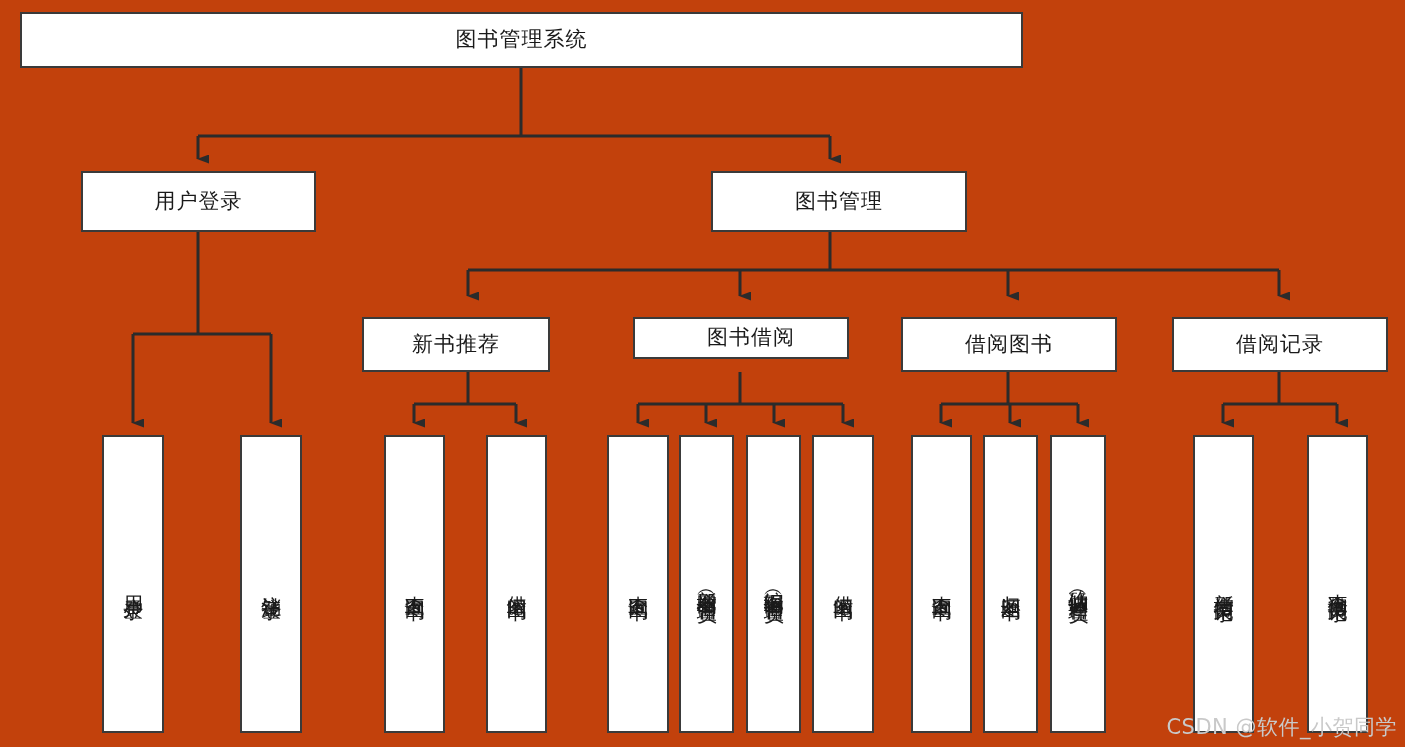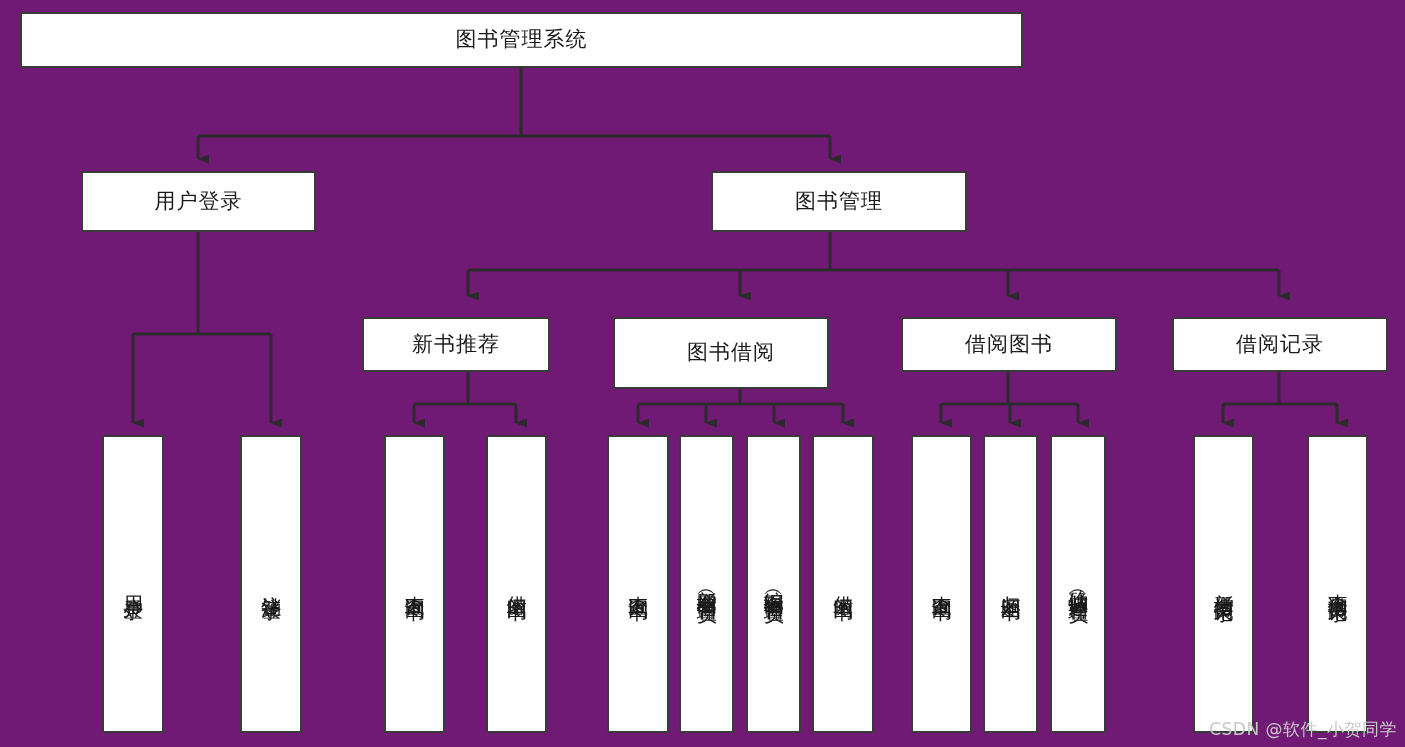--- a/index.html
+++ b/index.html
@@ -12,21 +12,21 @@
     width: 1405px;
     height: 747px;
     font-family: "DejaVu Sans", "Liberation Sans", sans-serif;
     overflow: hidden;
     position: relative;
   }
   #diagram-root {
     position: relative;
     width: 1405px;
     height: 747px;
-    background: #701a75;
+    background: #c2410c;
   }
   svg#tree-svg {
     position: absolute;
     left: 0;
     top: 0;
     width: 1405px;
     height: 747px;
     display: block;
   }
   .node-box {
@@ -59,21 +59,21 @@
   }
   .leaf-box {
     align-items: center;
     justify-content: center;
     padding: 4px 0;
   }
   #watermark {
     position: absolute;
     right: 8px;
     bottom: 6px;
-    font-size: 17px;
+    font-size: 21px;
     color: #c9c9c9;
     letter-spacing: 0.5px;
     white-space: nowrap;
     user-select: none;
     pointer-events: none;
   }
 </style>
 </head>
 <body>
 
@@ -138,21 +138,21 @@
   <div class="node-box" style="left:81px; top:171px; width:235px; height:61px;">
     <span class="node-label-h">用户登录</span>
   </div>
   <div class="node-box" style="left:711px; top:171px; width:256px; height:61px;">
     <span class="node-label-h">图书管理</span>
   </div>
 
   <div class="node-box" style="left:362px; top:317px; width:188px; height:55px;">
     <span class="node-label-h">新书推荐</span>
   </div>
-  <div class="node-box" style="left:613px; top:317px; width:216px; height:72px;padding-left:20px;">
+  <div class="node-box" style="left:633px; top:317px; width:216px; height:42px;padding-left:20px;">
     <span class="node-label-h">图书借阅</span>
   </div>
   <div class="node-box" style="left:901px; top:317px; width:216px; height:55px;">
     <span class="node-label-h">借阅图书</span>
   </div>
   <div class="node-box" style="left:1172px; top:317px; width:216px; height:55px;">
     <span class="node-label-h">借阅记录</span>
   </div>
 
   <div class="node-box leaf-box" style="left:102px; top:435px; width:62px; height:298px;">

